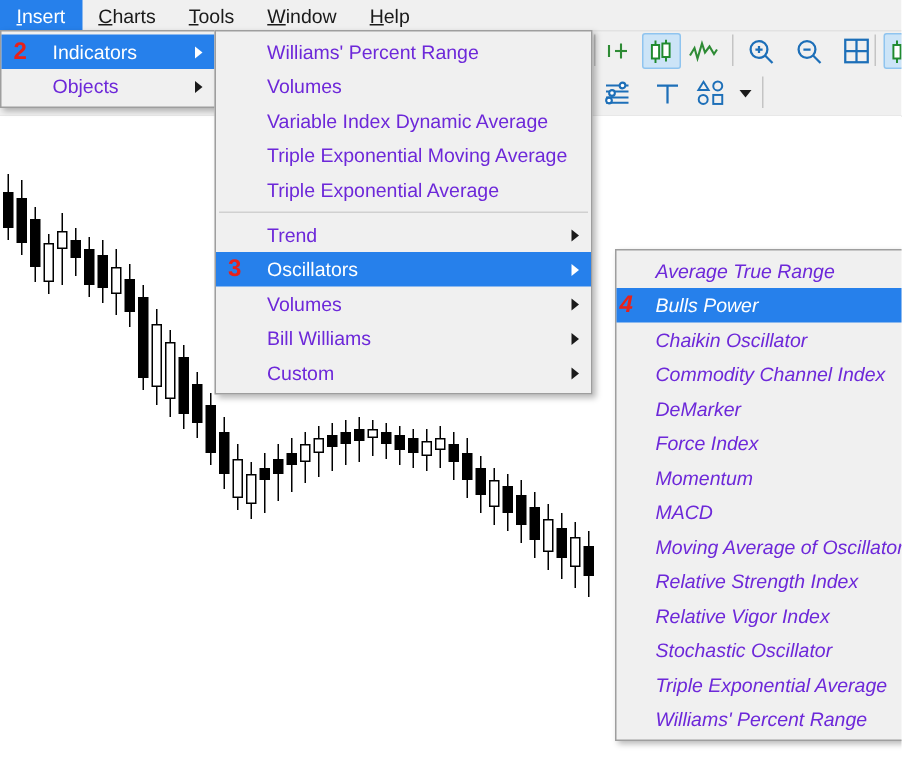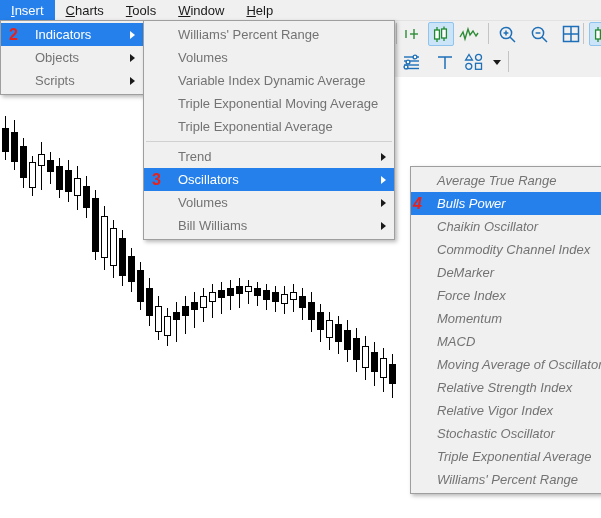--- a/index.html
+++ b/index.html
@@ -59,21 +59,21 @@
   
   .menu{
     position:absolute;background:#f0f0f0;
     border:1px solid #9e9e9e;
     box-shadow:2px 2px 4px rgba(0,0,0,0.28);
     z-index:40;box-sizing:border-box;
     padding:2px 0;
   }
   .mi{
     position:relative;height:23px;line-height:23px;
-    font-size:13px;color:#737373;
+    font-size:13px;color:#6d28d9;
     padding-left:34px;padding-right:26px;white-space:nowrap;
     box-sizing:border-box;
   }
   .mi.hl{background:#2680eb;color:#ffffff;}
   .mi .arrow{
     position:absolute;right:8px;top:50%;margin-top:-4px;
     width:0;height:0;border-left:5px solid #1a1a1a;
     border-top:4px solid transparent;border-bottom:4px solid transparent;
   }
   .mi.hl .arrow{border-left-color:#ffffff;}
@@ -320,34 +320,34 @@
     </div>
     <div class="menubar-item">
       <span class="u">H</span><span>elp</span>
     </div>
   </div>
   <div class="step-bar" style="left:48px;top:0px;">1</div>
 
   <div class="menu" id="menu1">
       <div class="mi hl"><span class="step">2</span><span>Indicators</span><span class="arrow"></span></div>
       <div class="mi"><span>Objects</span><span class="arrow"></span></div>
-      <div class="mi"><span>Scripts</span><span class="arrow"></span></div>
     </div>
 
   <div class="menu" id="menu2">
       <div class="mi"><span>Williams' Percent Range</span></div>
       <div class="mi"><span>Volumes</span></div>
       <div class="mi"><span>Variable Index Dynamic Average</span></div>
       <div class="mi"><span>Triple Exponential Moving Average</span></div>
       <div class="mi"><span>Triple Exponential Average</span></div>
       <div class="msep"></div>
       <div class="mi"><span>Trend</span><span class="arrow"></span></div>
       <div class="mi hl"><span class="step">3</span><span>Oscillators</span><span class="arrow"></span></div>
       <div class="mi"><span>Volumes</span><span class="arrow"></span></div>
       <div class="mi"><span>Bill Williams</span><span class="arrow"></span></div>
+      <div class="mi"><span>Custom</span><span class="arrow"></span></div>
     </div>
 
   <div class="menu" id="menu3">
       <div class="mi"><span>Average True Range</span></div>
       <div class="mi hl"><span class="step">4</span><span>Bulls Power</span></div>
       <div class="mi"><span>Chaikin Oscillator</span></div>
       <div class="mi"><span>Commodity Channel Index</span></div>
       <div class="mi"><span>DeMarker</span></div>
       <div class="mi"><span>Force Index</span></div>
       <div class="mi"><span>Momentum</span></div>

